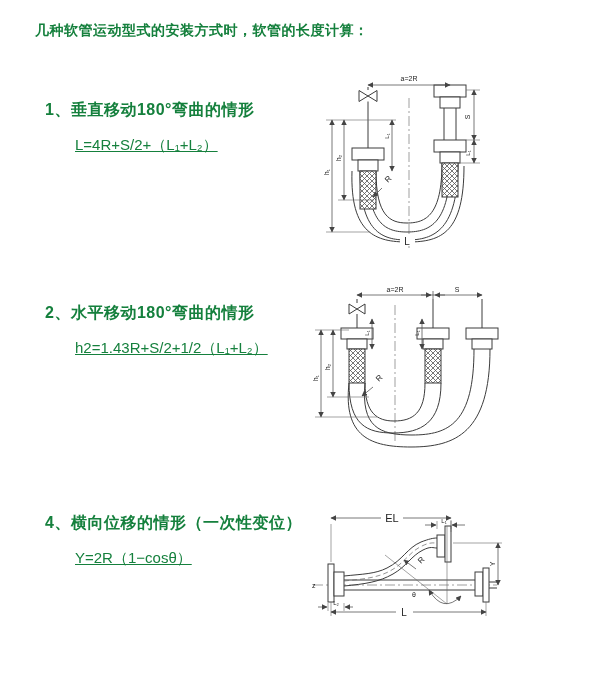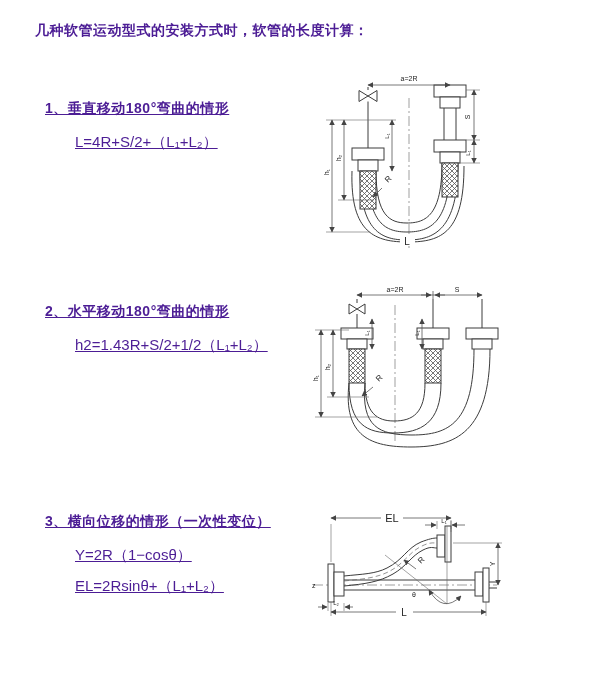--- a/index.html
+++ b/index.html
@@ -1,20 +1,20 @@
 <!DOCTYPE html>
 <html><head>
 <meta charset="utf-8">
 <style>
   html,body{margin:0;padding:0;background:#fff;}
   .page{position:relative;width:600px;height:675px;background:#ffffff;overflow:hidden;
-        font-family:"Liberation Sans","DejaVu Sans",sans-serif;color:#4c1d95;}
+        font-family:"Liberation Sans","DejaVu Sans",sans-serif;color:#15803d;}
   .title{position:absolute;left:35px;top:22px;font-size:14px;font-weight:600;letter-spacing:.5px;}
   .sec{position:absolute;left:45px;}
-  .sec .hd{font-size:14px;font-weight:600;margin:0 0 8px 0;letter-spacing:.5px;text-decoration:underline;}
+  .sec .hd{font-size:16px;font-weight:600;margin:0 0 8px 0;letter-spacing:.5px;}
   .sec .f{font-size:15px;line-height:31px;padding-left:30px;white-space:nowrap;text-decoration:underline;}
   #sec1{top:100px;} #sec2{top:303px;} #sec3{top:513px;}
   svg{position:absolute;}
   #d1{left:312px;top:66px;} #d2{left:313px;top:283px;} #d3{left:303px;top:500px;}
   svg text{font-family:"Liberation Sans","DejaVu Sans",sans-serif;fill:#222;}
   .ln{stroke:#3c3c3c;stroke-width:1;fill:none;}
   .dim{stroke:#555;stroke-width:.8;fill:none;}
   .ext{stroke:#666;stroke-width:.6;fill:none;}
   .cl{stroke:#777;stroke-width:.7;fill:none;stroke-dasharray:10 3 2 3;}
   .hsd{stroke:#666;stroke-width:.7;fill:none;stroke-dasharray:5 3;}
@@ -32,23 +32,22 @@
     <div class="hd">1、垂直移动180°弯曲的情形</div>
     <div class="f">L=4R+S/2+（L₁+L₂）</div>
   </div>
 
   <div class="sec" id="sec2">
     <div class="hd">2、水平移动180°弯曲的情形</div>
     <div class="f">h2=1.43R+S/2+1/2（L₁+L₂）</div>
   </div>
 
   <div class="sec" id="sec3">
-    <div class="hd">3、横向位移的情形（一次性变位）</div>
+    <div class="hd">4、横向位移的情形（一次性变位）</div>
     <div class="f">Y=2R（1−cosθ）</div>
-    <div class="f">EL=2Rsinθ+（L₁+L₂）</div>
   </div>
 
   <svg id="d1" width="280" height="195" viewBox="0 0 280 195">
     <defs>
       <marker id="arr" viewBox="0 0 10 10" refX="9" refY="5" markerWidth="7" markerHeight="7" orient="auto-start-reverse">
         <path d="M0,0L10,5L0,10z" fill="#444"></path>
       </marker>
       <pattern id="hatch" width="5" height="5" patternUnits="userSpaceOnUse">
         <rect width="5" height="5" fill="#ffffff"></rect>
         <path d="M0,5L5,0M0,0L5,5" stroke="#555" stroke-width="0.8"></path>

